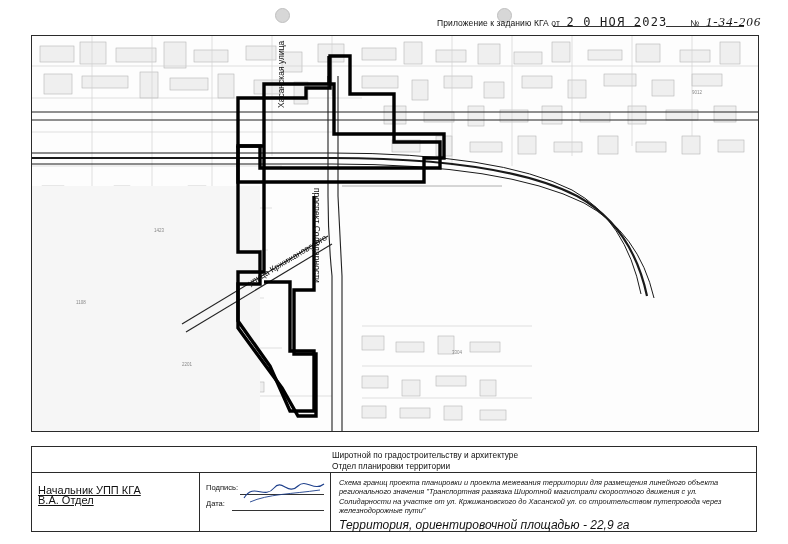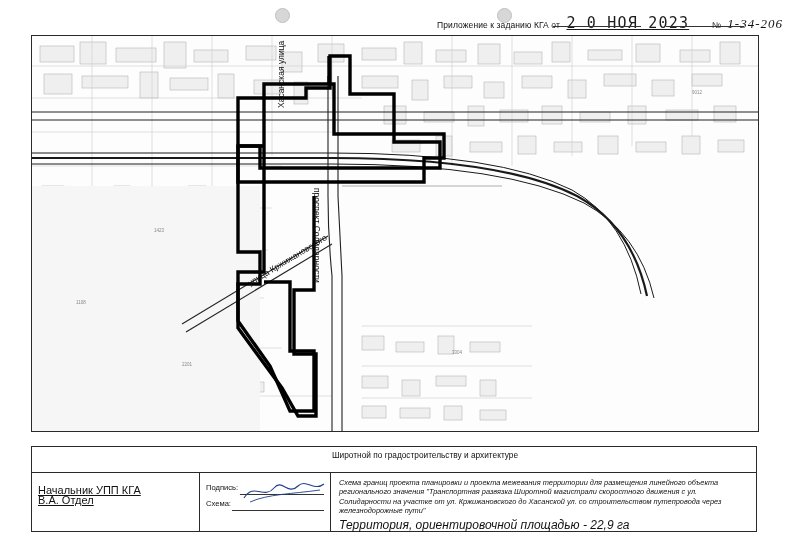--- a/index.html
+++ b/index.html
@@ -27,25 +27,24 @@
   .hdr {
     position: absolute;
     left: 437px;
     top: 14px;
     font-size: 8.5px;
     letter-spacing: 0.1px;
     white-space: nowrap;
   }
   .hdr .stamp {
     font-family: "DejaVu Sans Mono", monospace;
-    font-size: 15px;
+    font-size: 12px;
     letter-spacing: 1.2px;
     margin-left: 4px;
     color: #1b1b1b;
-    text-decoration: underline;
   }
   .hdr .nolabel {
     margin-left: 20px;
     font-size: 8.5px;
   }
   .hdr .handnum {
     font-family: Liberation Serif, serif;
     font-style: italic;
     font-size: 13px;
     letter-spacing: 1px;
@@ -424,34 +423,35 @@
         <text x="420" y="318">3304</text>
         <text x="660" y="58">9012</text>
       </g>
     </svg>
   </div>
 
   <div class="tblock">
     <div class="tb-row1">
       <div class="tb-org">
         <div>Широтной по градостроительству и архитектуре</div>
+        <div>Отдел планировки территории</div>
       </div>
     </div>
 
     <div class="tb-col-left">
       <div class="tb-name">
         <div>Начальник УПП КГА</div>
         <div>В.А. Отдел</div>
       </div>
     </div>
 
     <div class="tb-col-mid">
       <div class="tb-sign-label">Подпись:</div>
       <div class="tb-sign-line"></div>
-      <div class="tb-date-label">Схема:</div>
+      <div class="tb-date-label">Дата:</div>
       <div class="tb-date-line"></div>
       <svg class="signature" viewBox="0 0 84 26">
         <path d="M2 20 C12 4, 22 22, 32 10 C40 0, 46 18, 56 8 C64 0, 72 14, 82 6" fill="none" stroke="#1d3f8b" stroke-width="1.1"></path>
         <path d="M8 24 C26 16, 50 16, 78 12" fill="none" stroke="#1d3f8b" stroke-width="0.9"></path>
       </svg>
     </div>
 
     <div class="tb-col-right">
       <div class="tb-desc">Схема границ проекта планировки и проекта межевания территории для размещения линейного объекта регионального значения "Транспортная развязка Широтной магистрали скоростного движения с ул. Солидарности на участке от ул. Кржижановского до Хасанской ул. со строительством путепровода через железнодорожные пути"</div>
       <div class="tb-area">Территория, ориентировочной площадью - 22,9 га</div>

